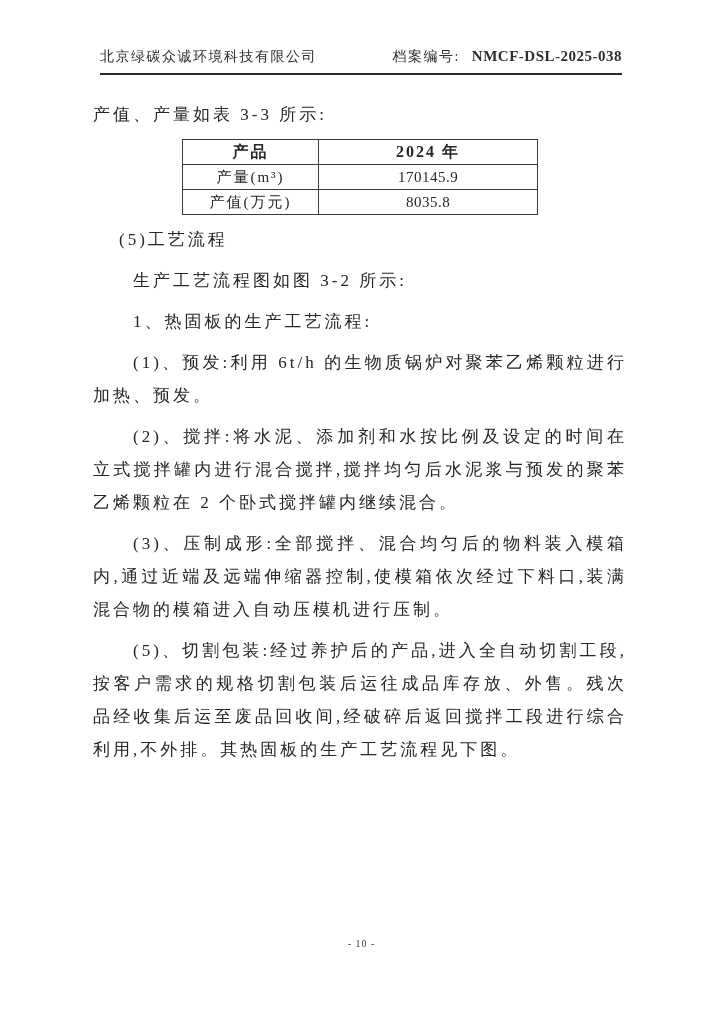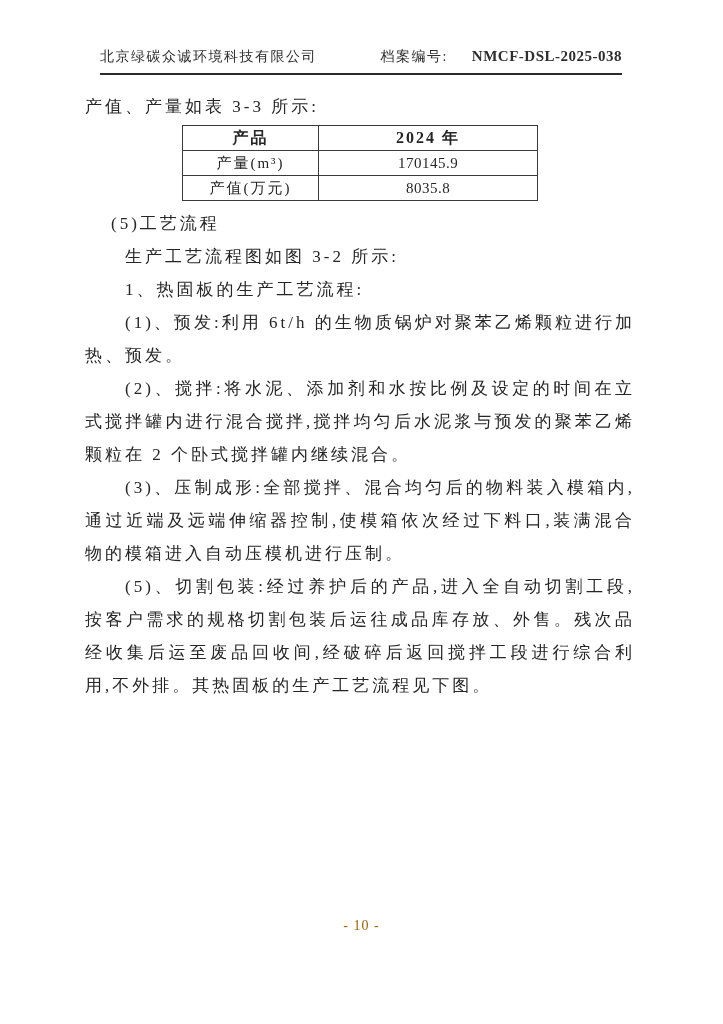--- a/index.html
+++ b/index.html
@@ -22,39 +22,39 @@
     display: flex;
     justify-content: space-between;
     align-items: flex-end;
     padding-bottom: 7px;
     border-bottom: 2px solid #2b2b2b;
     font-size: 14px;
     letter-spacing: 1.5px;
     color: #2e2e2e;
     white-space: nowrap;
   }
-  .header .file-no { display: flex; align-items: baseline; gap: 24px; }
+  .header .file-no { display: flex; align-items: baseline; gap: 12px; }
   .header .file-no-value {
     font-weight: bold;
     letter-spacing: 0.5px;
     font-size: 15px;
   }
   
   .content {
     position: absolute;
     top: 90px;
     left: 85px;
     width: 550px;
     font-size: 17px;
     line-height: 33px;
     letter-spacing: 3px;
     text-align: justify;
     text-justify: inter-character;
   }
-  .content p { margin: 0; }
+  .content p { margin: 8px; }
   .indent { text-indent: 40px; }
   .indent-small { text-indent: 26px; }
   
   .table-title {
     text-align: center;
     font-weight: bold;
     font-size: 17px;
     letter-spacing: 2px;
     line-height: 38px;
     text-indent: 0;
@@ -75,27 +75,27 @@
     line-height: 24px;
     padding: 0 2px;
   }
   table.doc-table .col-label { width: 38%; }
   table.doc-table .col-value { width: 62%; }
   table.doc-table tr.head td { font-weight: bold; font-size: 16px; }
   table.doc-table td.num { letter-spacing: 0.5px; }
   
   .footer {
     position: absolute;
-    top: 918px;
+    top: 938px;
     left: 0;
     width: 100%;
     text-align: center;
-    font-size: 14px;
+    font-size: 10px;
     letter-spacing: 1px;
-    color: #a16207;
+    color: #404040;
   }
 </style>
 </head>
 <body>
 
 <div class="page">
 
   <div class="header">
     <span>北京绿碳众诚环境科技有限公司</span>
     <span class="file-no">

